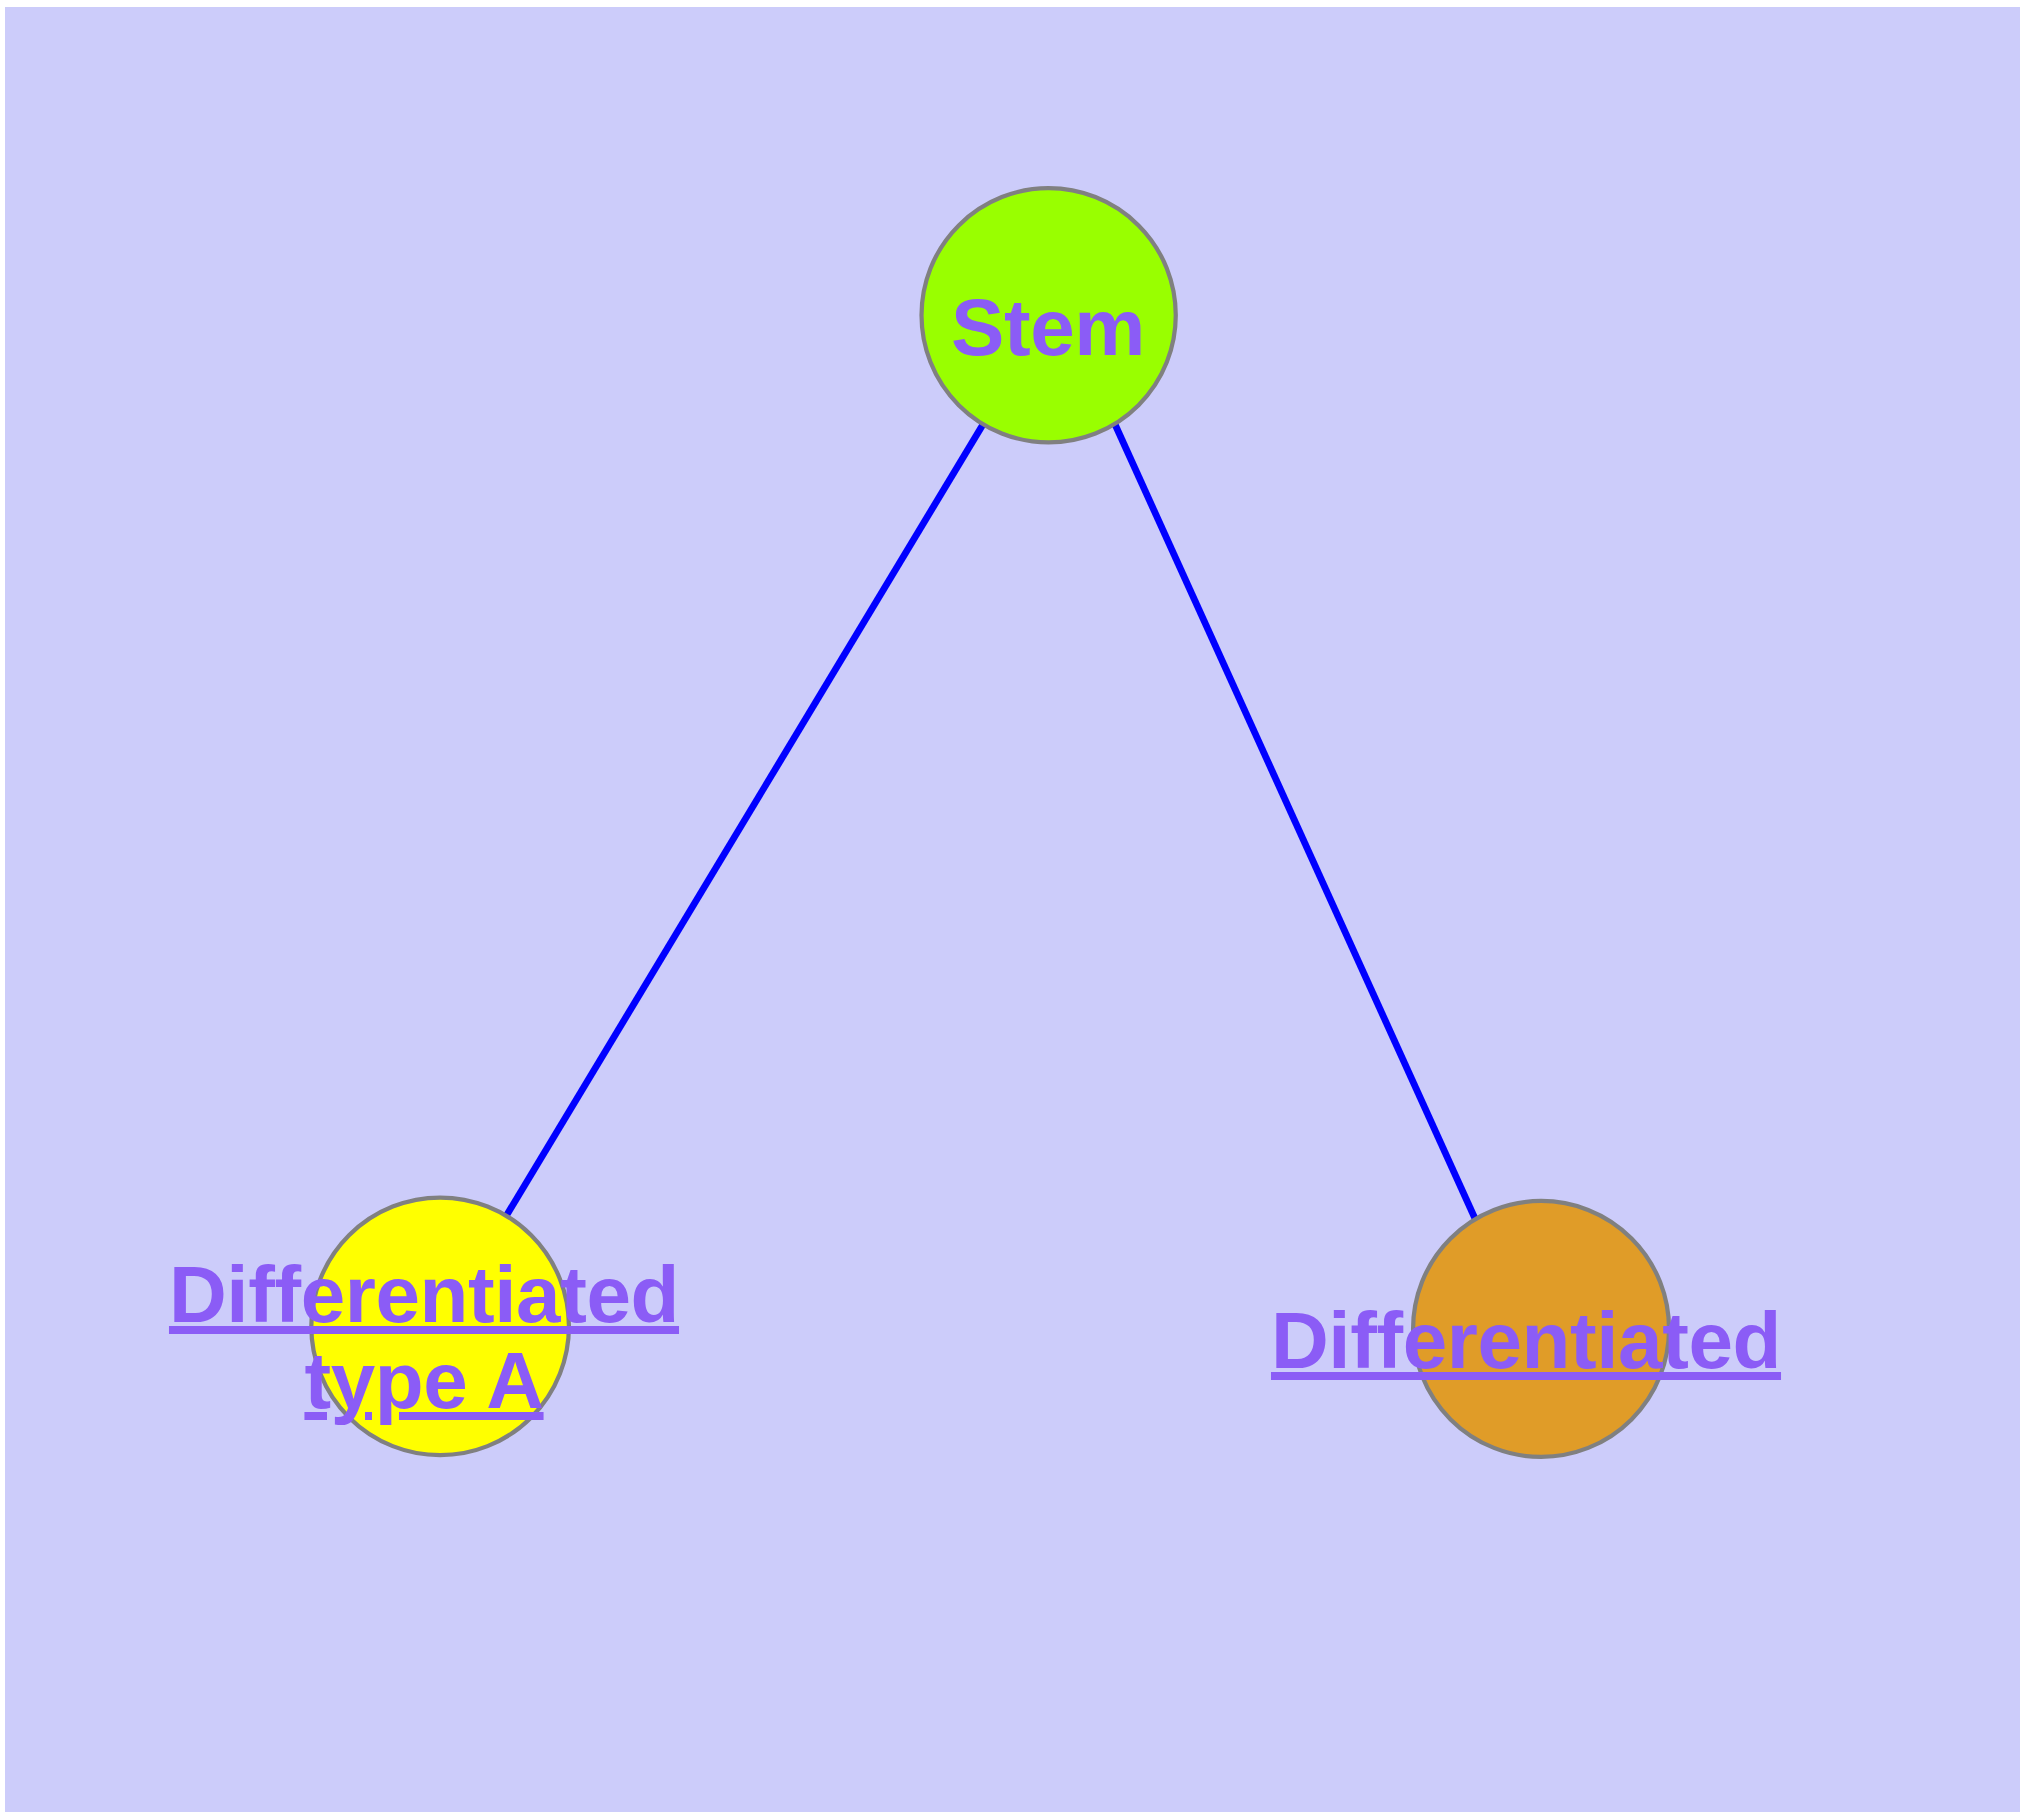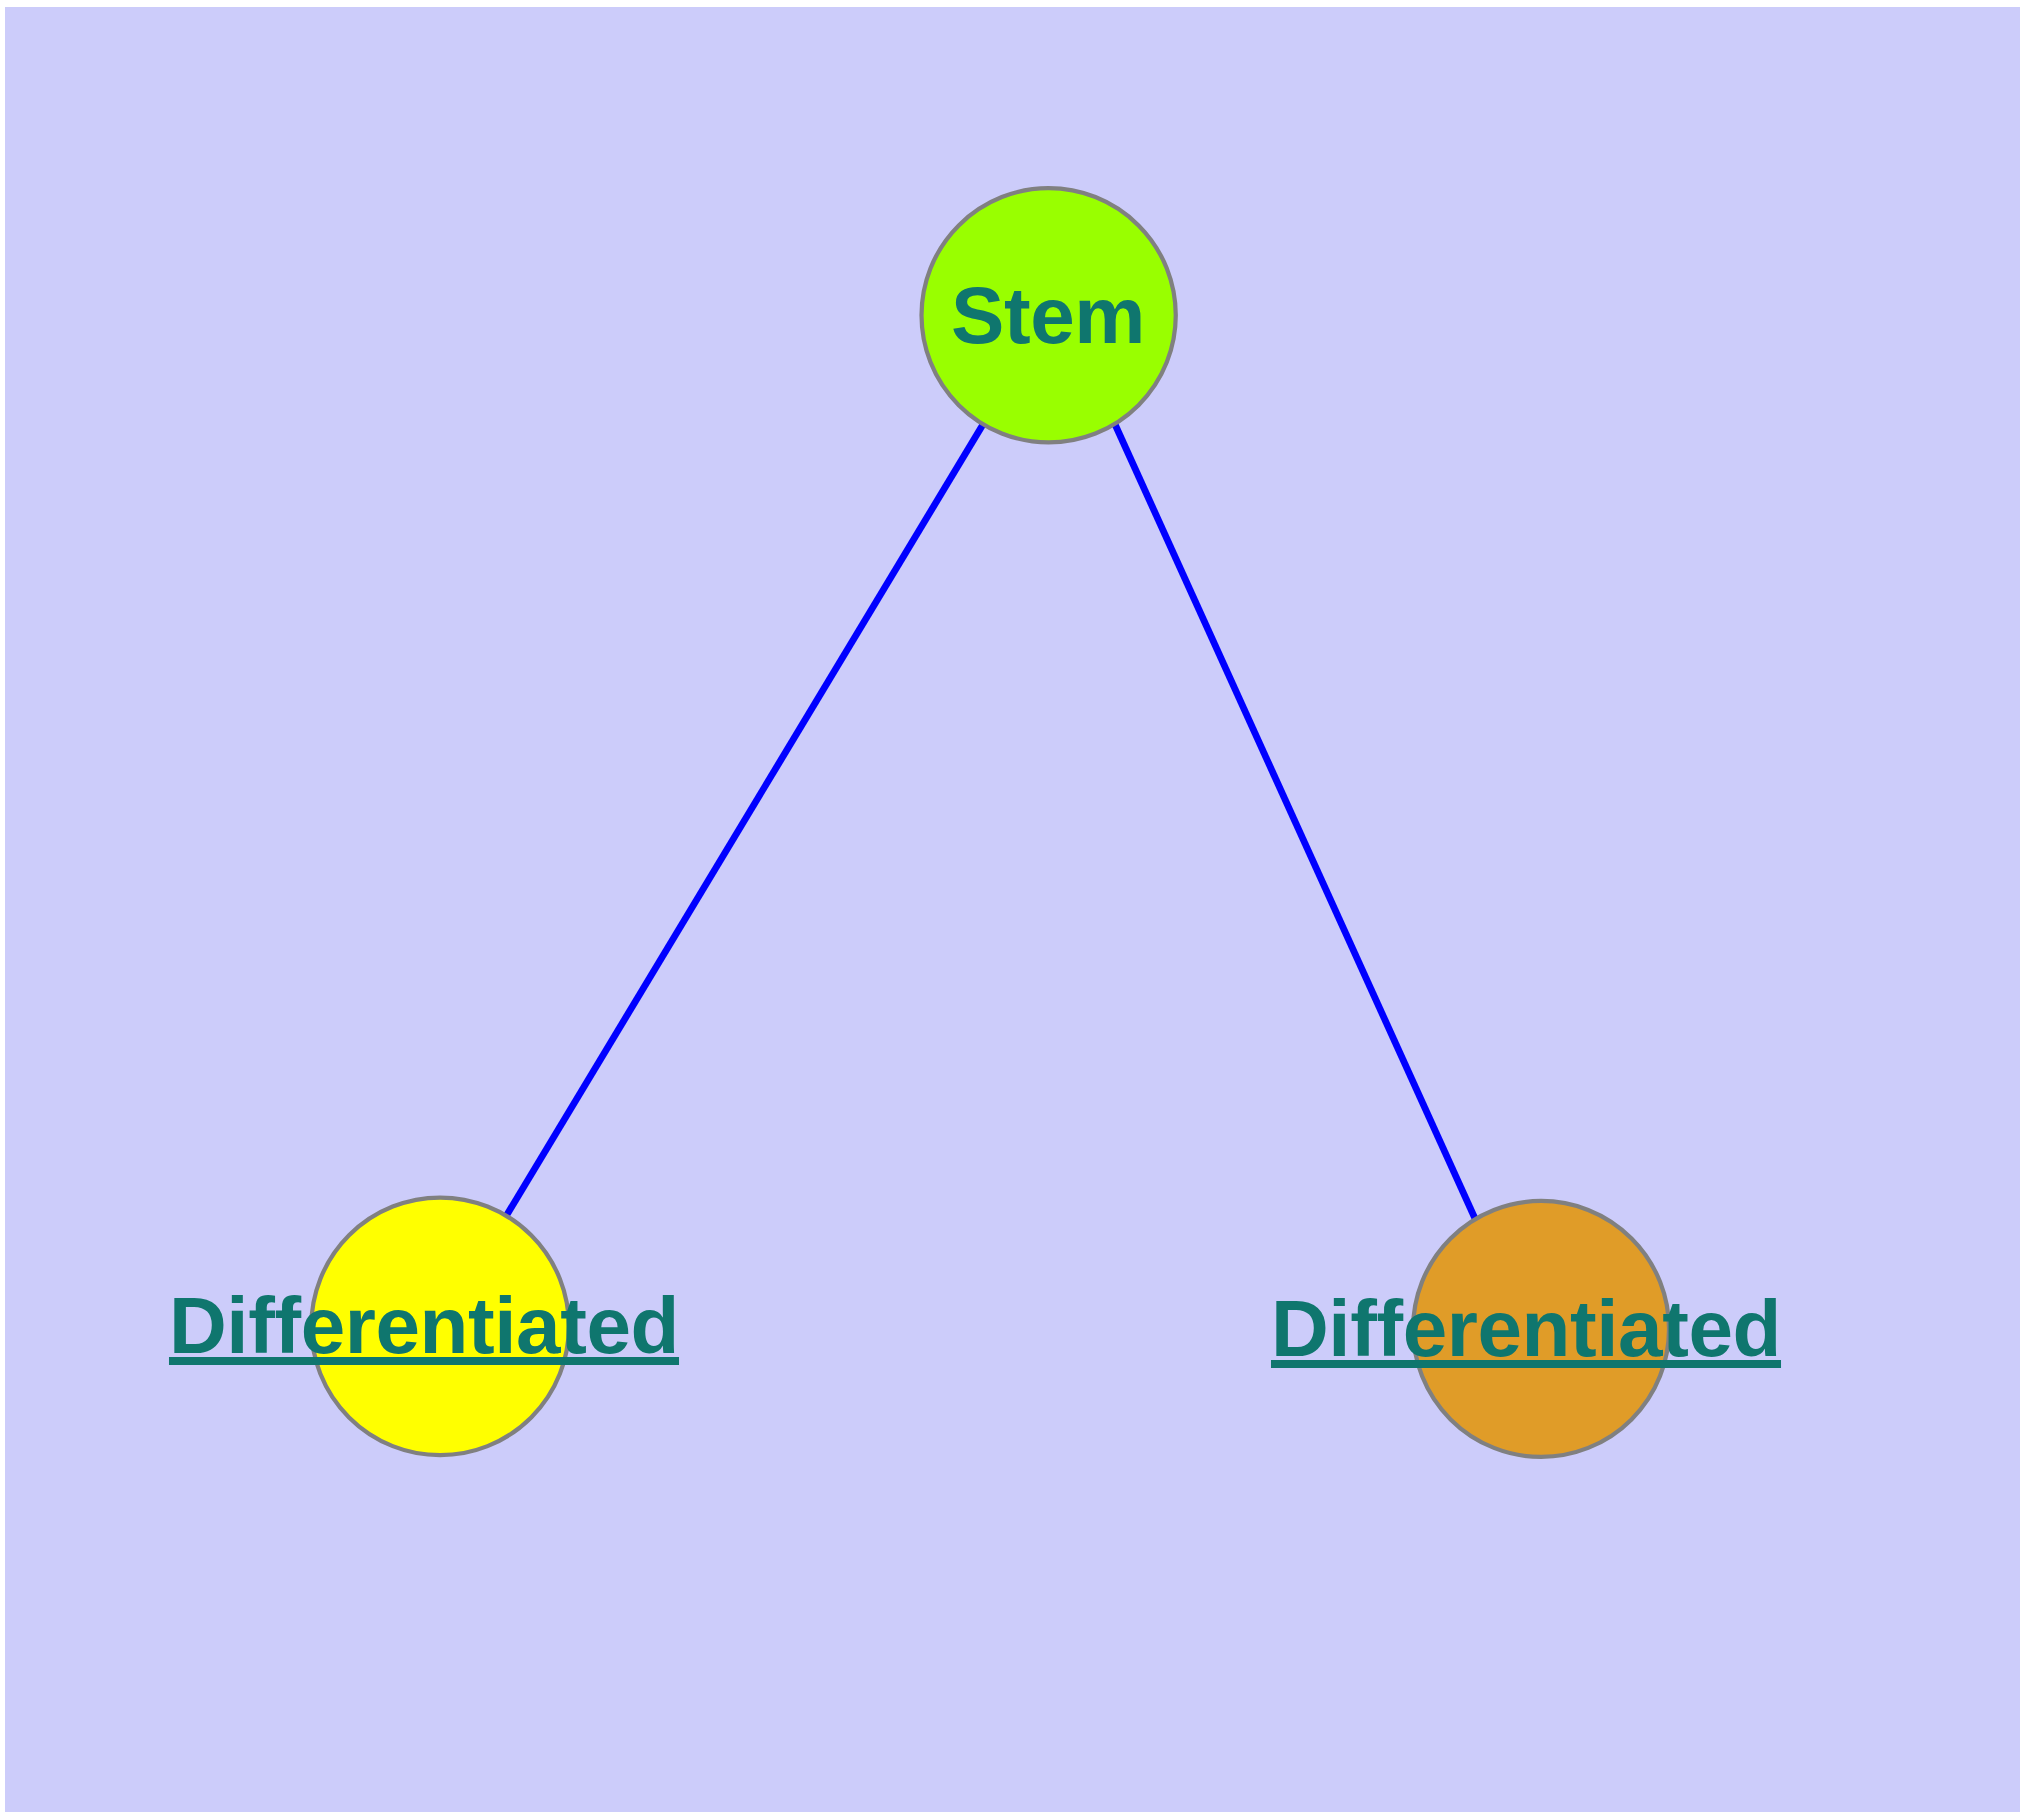--- a/index.html
+++ b/index.html
@@ -25,29 +25,30 @@
   }
   #graph-svg {
     position: absolute;
     left: 0;
     top: 0;
     width: 2021px;
     height: 1812px;
   }
   .node-label {
     position: absolute;
-    color: #0f766e;
+    color: #8b5cf6;
     font-weight: bold;
     font-size: 80px;
     line-height: 85px;
     text-align: center;
     white-space: nowrap;
     transform: translate(-50%, -50%);
     pointer-events: none;
     letter-spacing: -0.4px;
+    margin-top: 12px;
   }
   .node-label.two-line {
     line-height: 86px;
     text-decoration: underline;
   }
 </style>
 </head>
 <body>
 
 <div id="canvas">
@@ -65,20 +66,21 @@
       <circle cx="1818" cy="1568" r="151" fill="#e09c28" stroke="#808080" stroke-width="5"></circle>
     </g>
   </svg>
 
   <div class="node-label" style="left:1048px; top:315px;">
     <span>Stem</span>
   </div>
 
   <div class="node-label two-line" style="left:424px; top:1326px;">
     <div>Differentiated</div>
+    <div>type A</div>
   </div>
 
   <div class="node-label two-line" style="left:1526px; top:1329px;">
     <div>Differentiated</div>
   </div>
 
 </div>
 
 
 </body></html>

